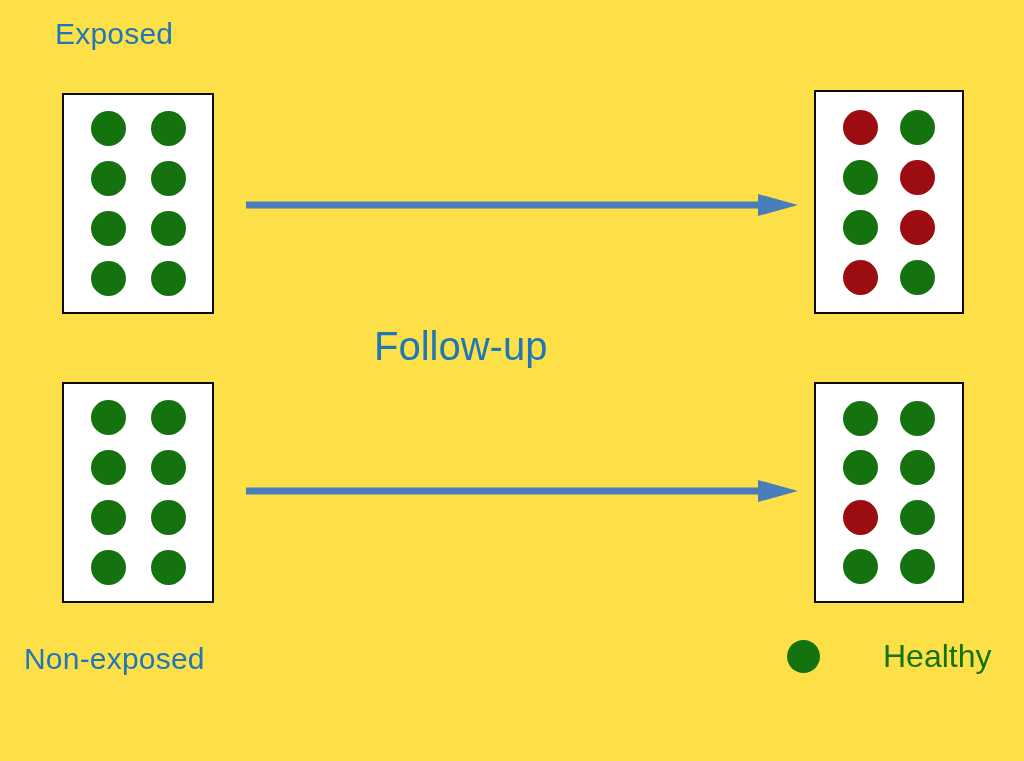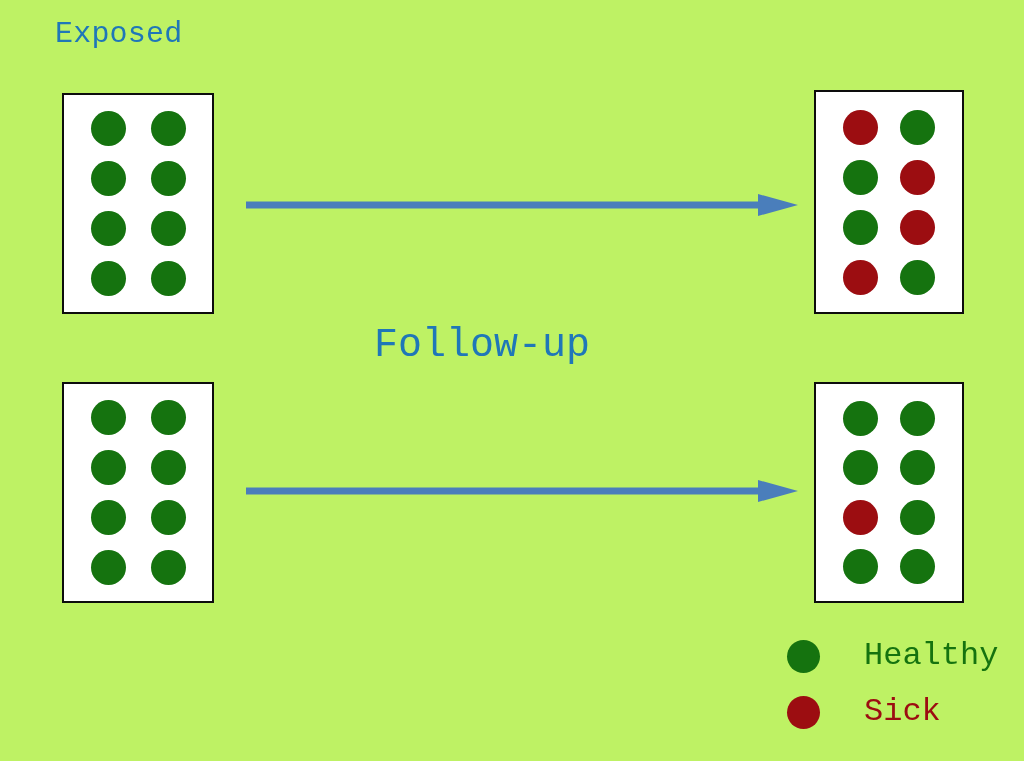--- a/index.html
+++ b/index.html
@@ -8,23 +8,22 @@
     padding: 0;
     background: #ffffff;
   }
   body {
     font-family: "Liberation Sans", sans-serif;
   }
   #canvas {
     position: relative;
     width: 1024px;
     height: 761px;
-    background: #bef264;
+    background: #fde047;
     overflow: hidden;
-    font-family: Liberation Mono, monospace;
   }
 
   
   .group-label {
     position: absolute;
     color: #1f77b8;
     font-size: 30px;
     font-weight: 400;
     letter-spacing: 0.2px;
     white-space: nowrap;
@@ -104,21 +103,21 @@
   }
   .legend-swatch {
     width: 33px;
     height: 33px;
     border-radius: 50%;
     flex: 0 0 auto;
   }
   .legend-swatch.healthy { background: #15730f; }
   .legend-swatch.sick    { background: #9c0d11; }
   .legend-text {
-    margin-left: 44px;
+    margin-left: 63px;
     font-size: 32px;
     line-height: 1;
     white-space: nowrap;
   }
   .legend-text.healthy { color: #15730f; }
   .legend-text.sick    { color: #9c0d11; }
 </style>
 </head>
 <body>
 
@@ -187,25 +186,22 @@
       </div>
   </div>
 
   <div id="arrow-bottom" class="arrow">
     <svg viewBox="0 0 552 26" preserveAspectRatio="none">
       <rect x="0" y="9.5" width="518" height="7" fill="#4a7ebb"></rect>
       <polygon points="512,2 552,13 512,24" fill="#4a7ebb"></polygon>
     </svg>
   </div>
 
+  <div id="label-nonexposed" class="group-label">Non-exposed</div>
 
   <div id="legend">
     <div class="legend-row">
       <span class="legend-swatch healthy"></span>
       <span class="legend-text healthy">Healthy</span>
     </div>
-    <div class="legend-row">
-      <span class="legend-swatch sick"></span>
-      <span class="legend-text sick">Sick</span>
-    </div>
   </div>
 
 </div>
 
 </body></html>

